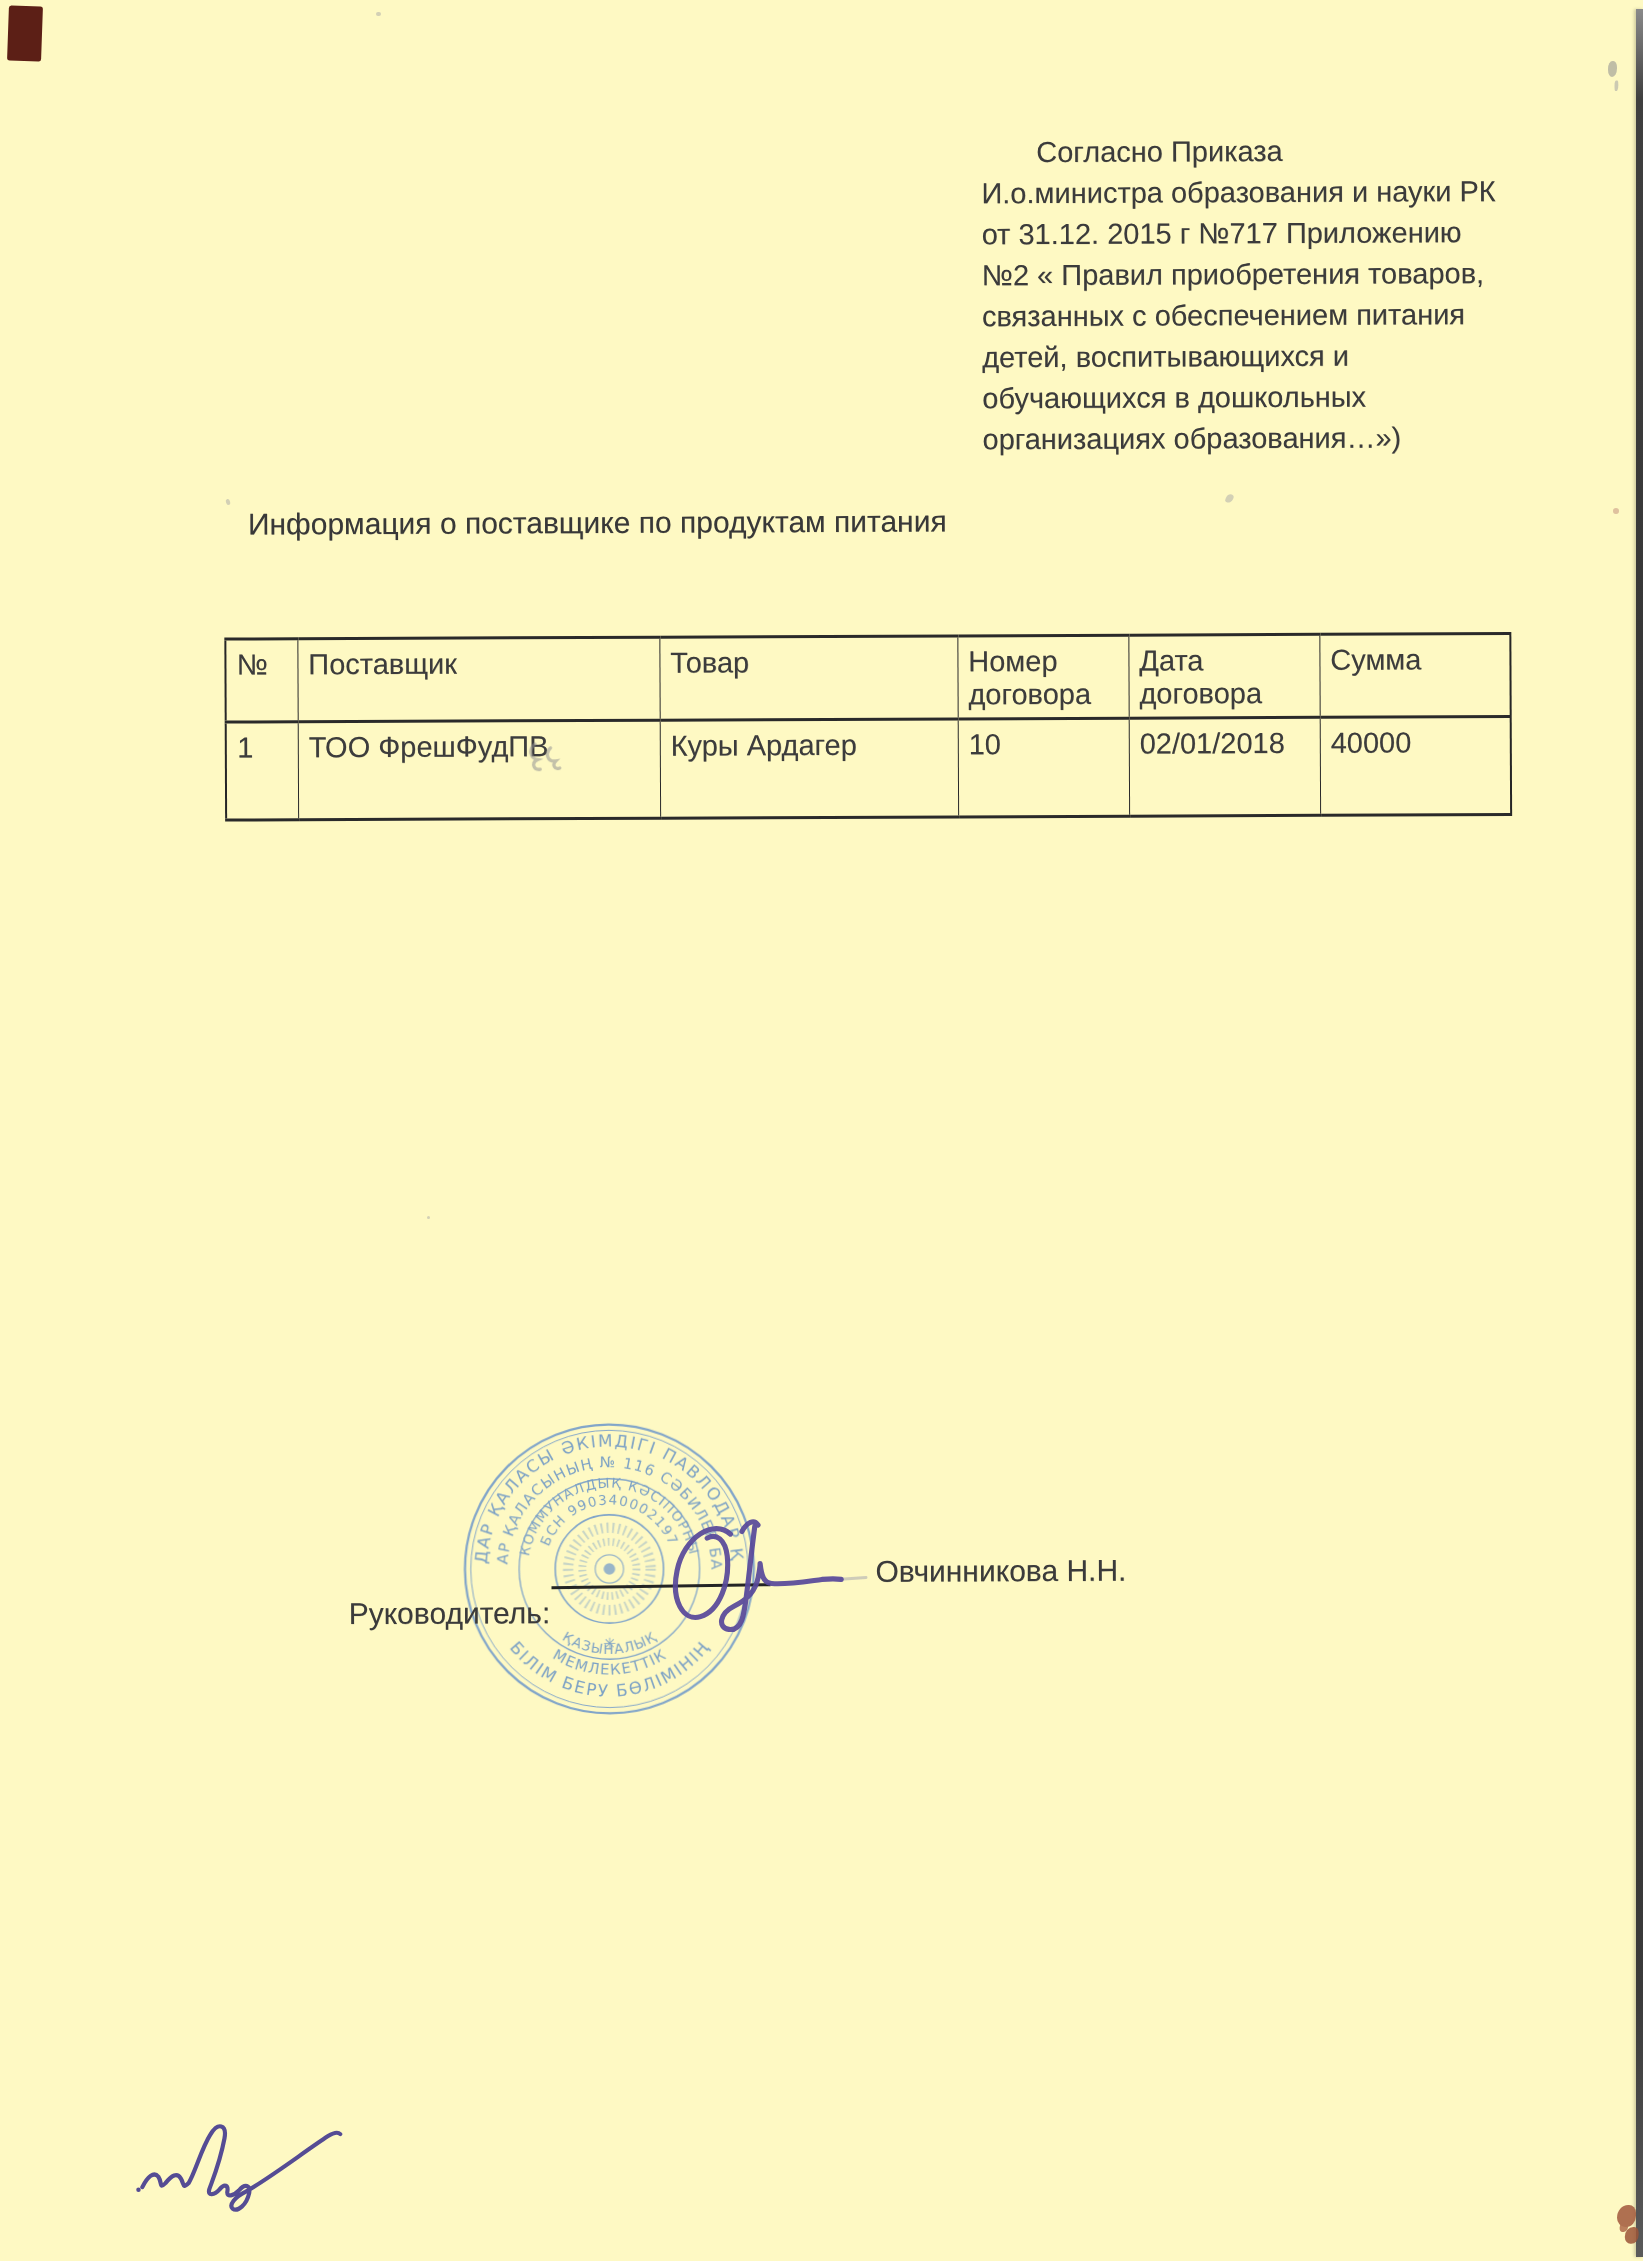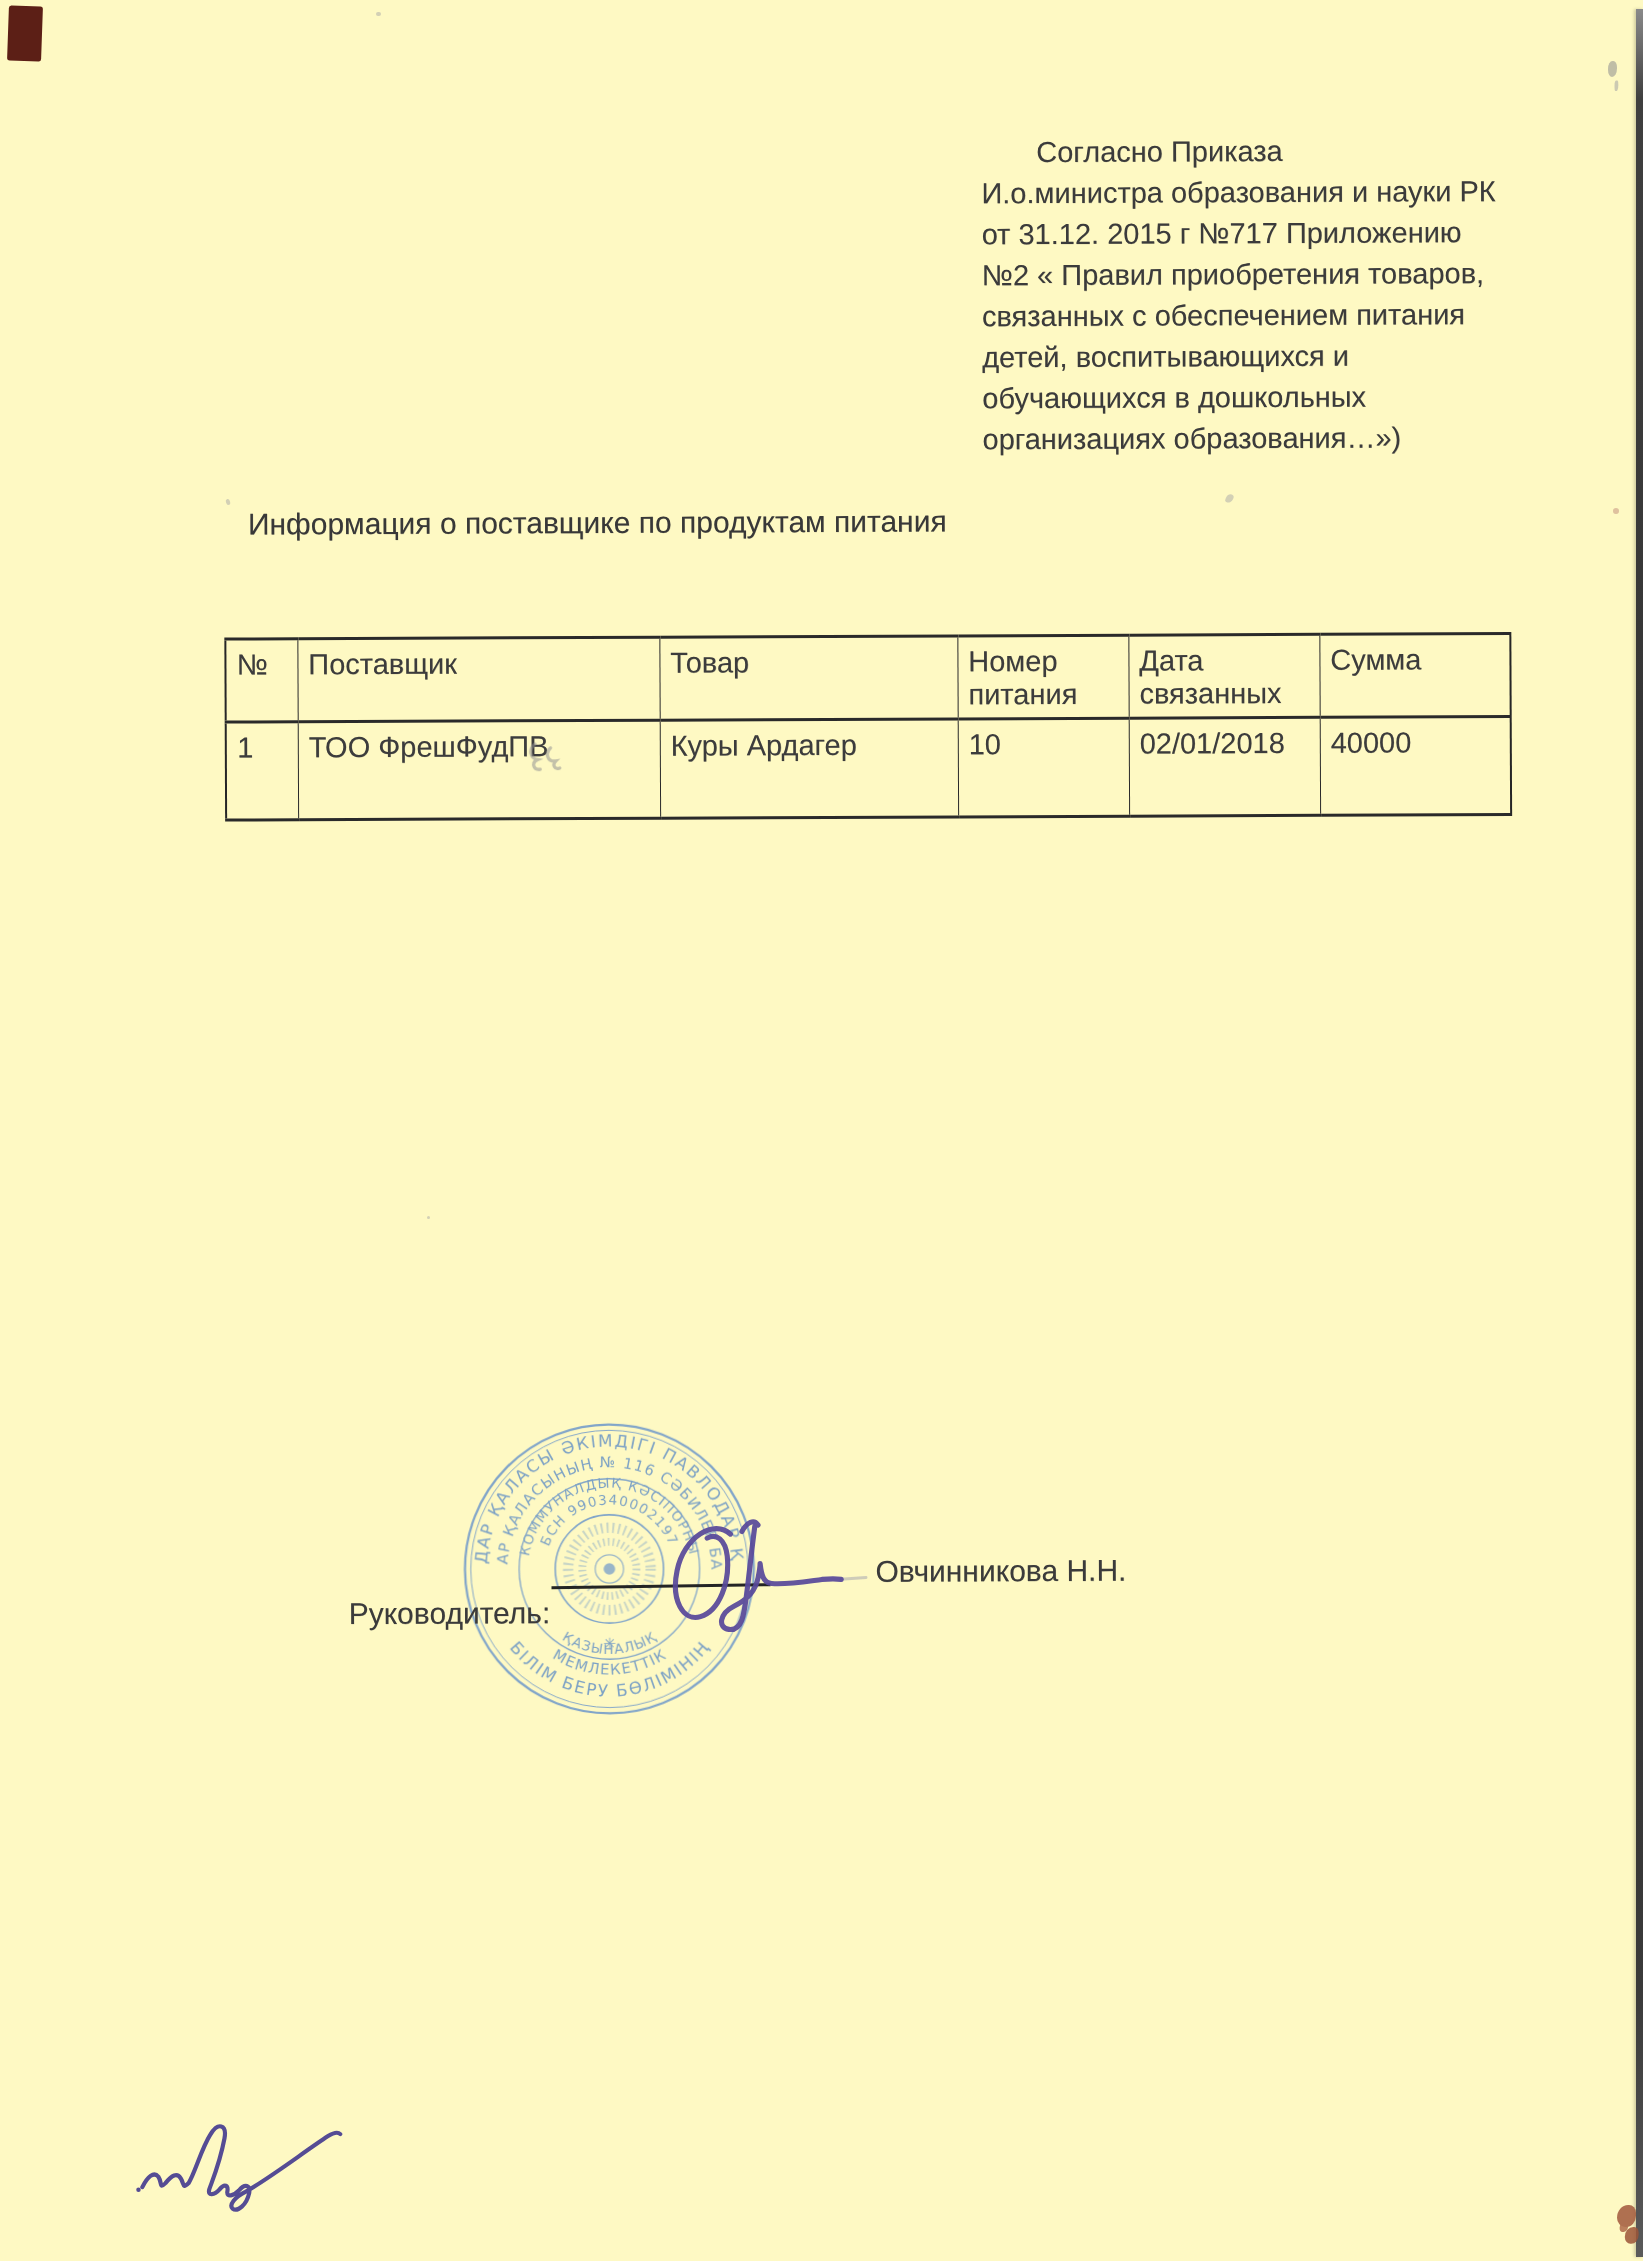--- a/index.html
+++ b/index.html
@@ -200,22 +200,22 @@
         <col style="width:298px">
         <col style="width:171px">
         <col style="width:191px">
         <col style="width:191px">
       </colgroup>
       <thead>
         <tr>
           <th class="txt">№</th>
           <th class="txt">Поставщик</th>
           <th class="txt">Товар</th>
-          <th class="txt">Номер питания</th>
-          <th class="txt">Дата связанных</th>
+          <th class="txt">Номер договора</th>
+          <th class="txt">Дата договора</th>
           <th class="txt">Сумма</th>
         </tr>
       </thead>
       <tbody>
         <tr>
           <td class="txt">1</td>
           <td class="txt">ТОО ФрешФудПВ</td>
           <td class="txt">Куры Ардагер</td>
           <td class="txt">10</td>
           <td class="txt">02/01/2018</td>

